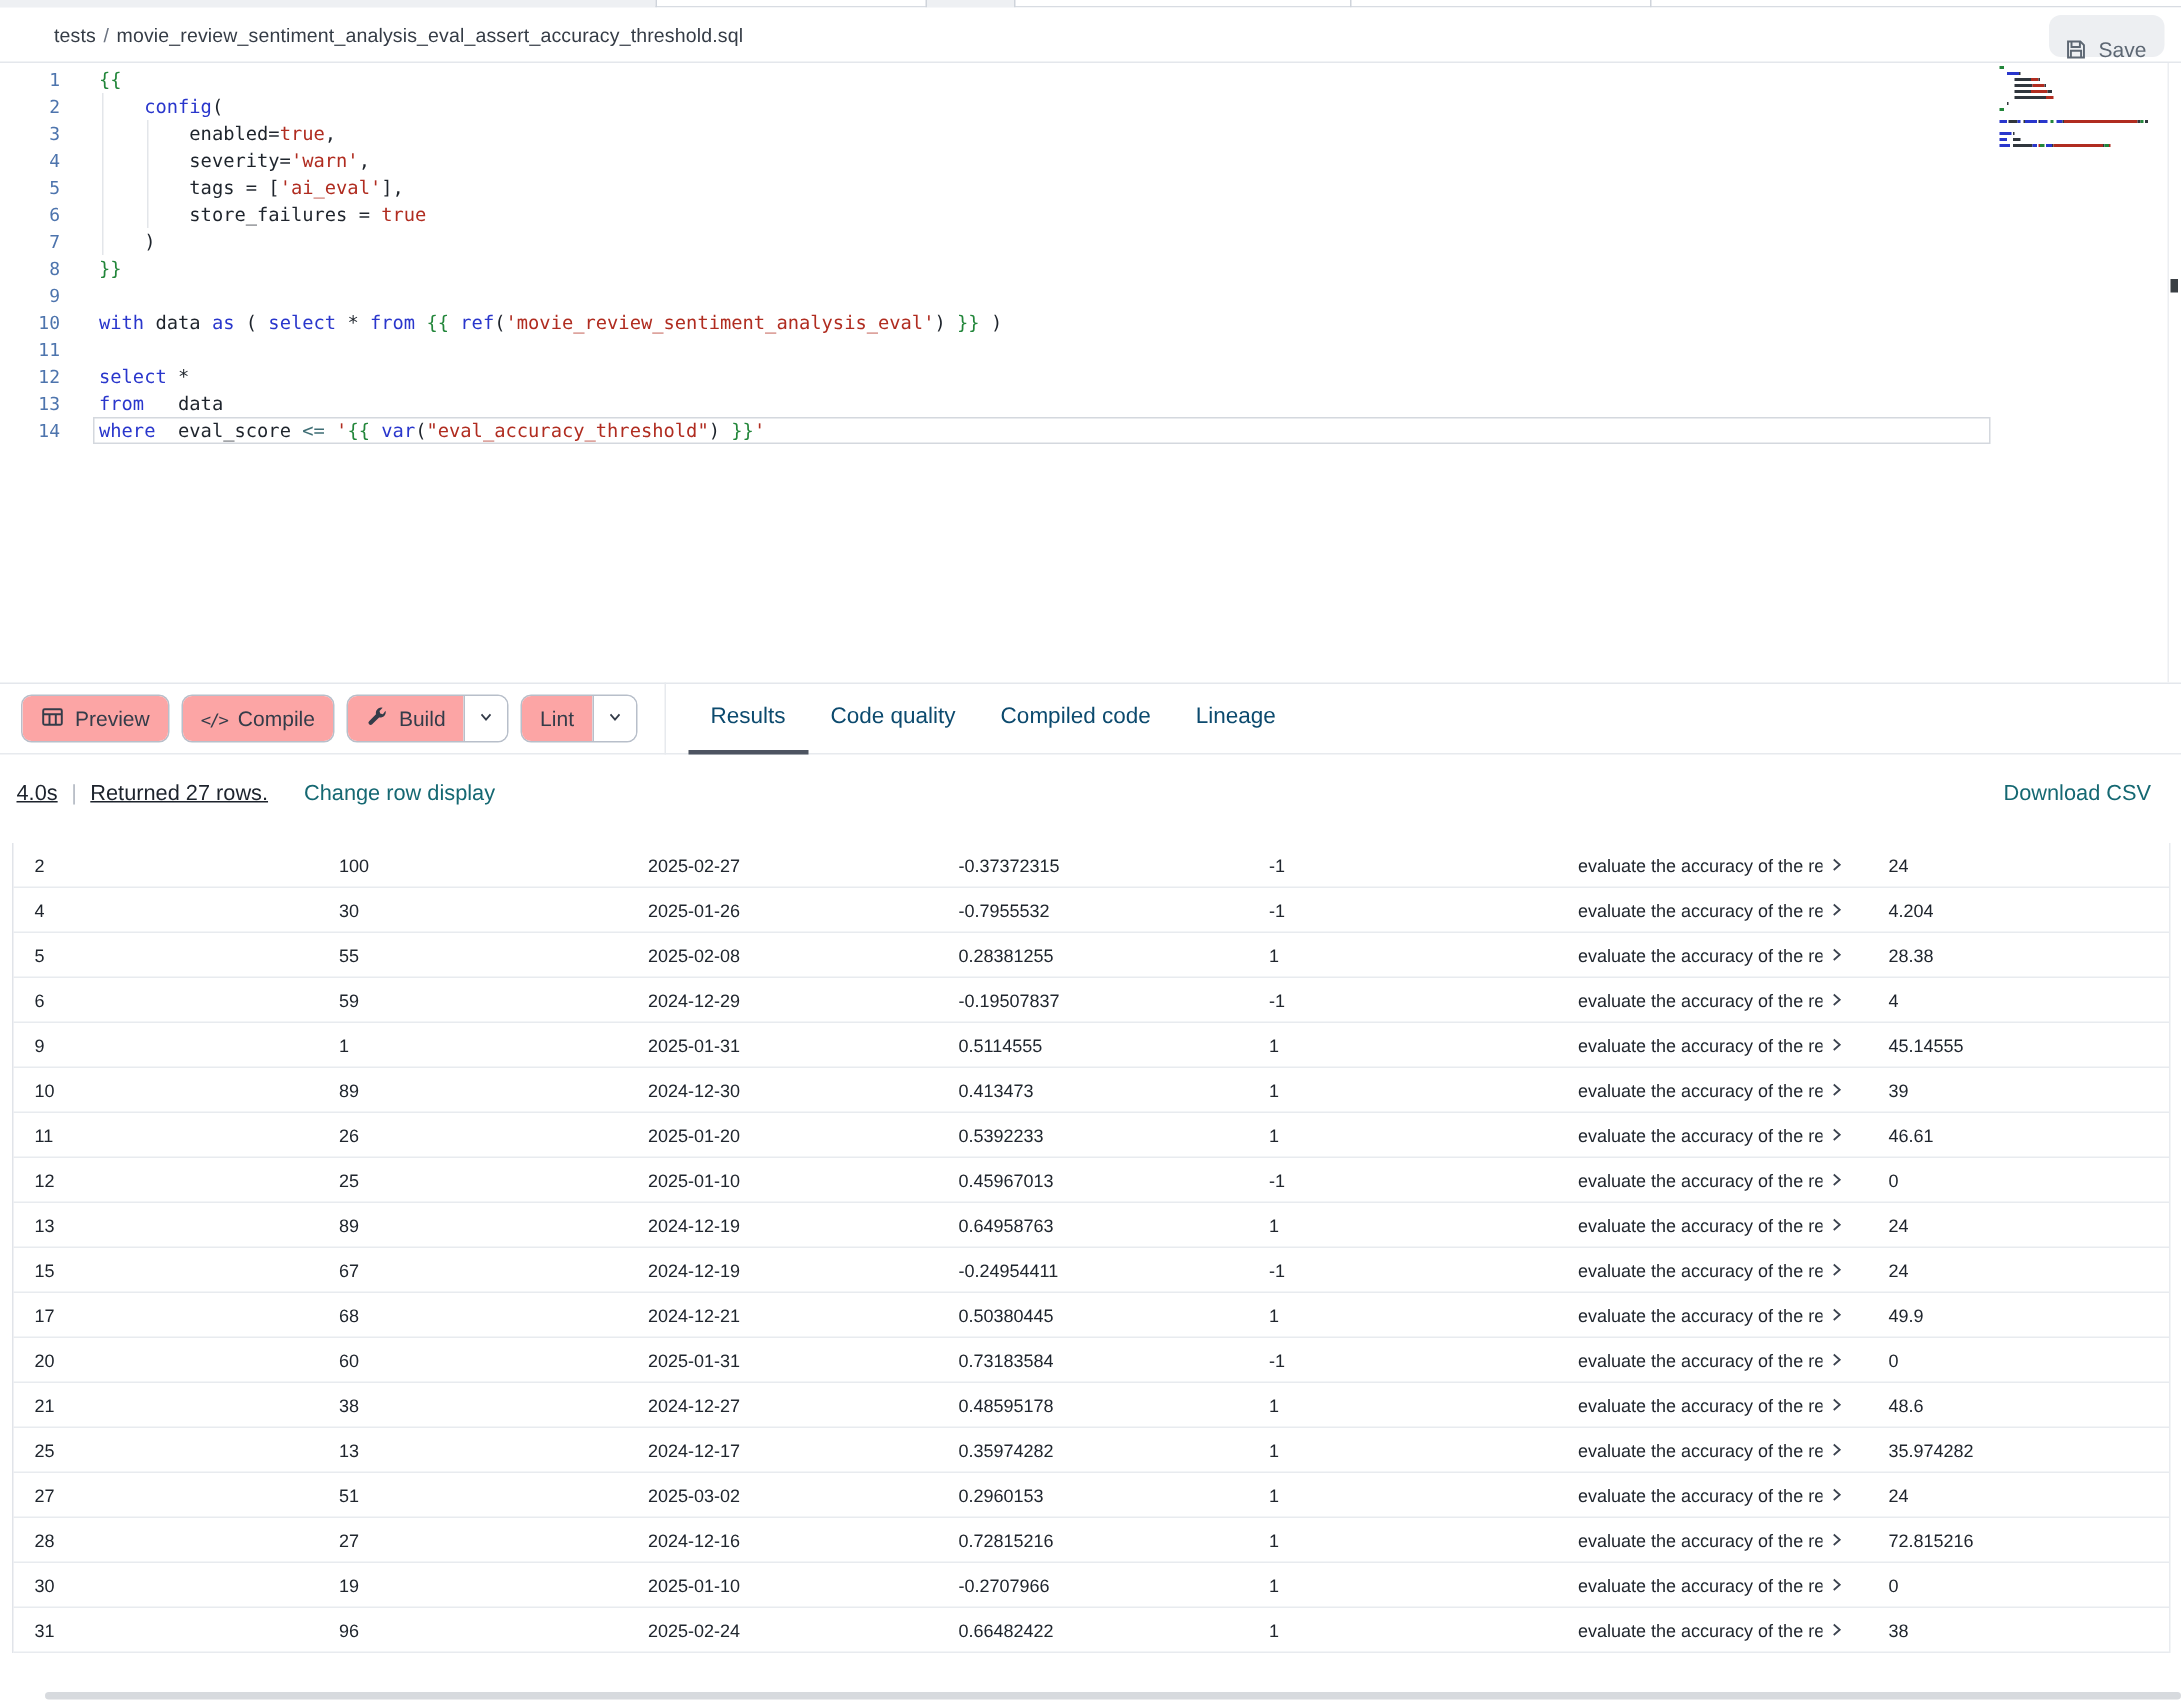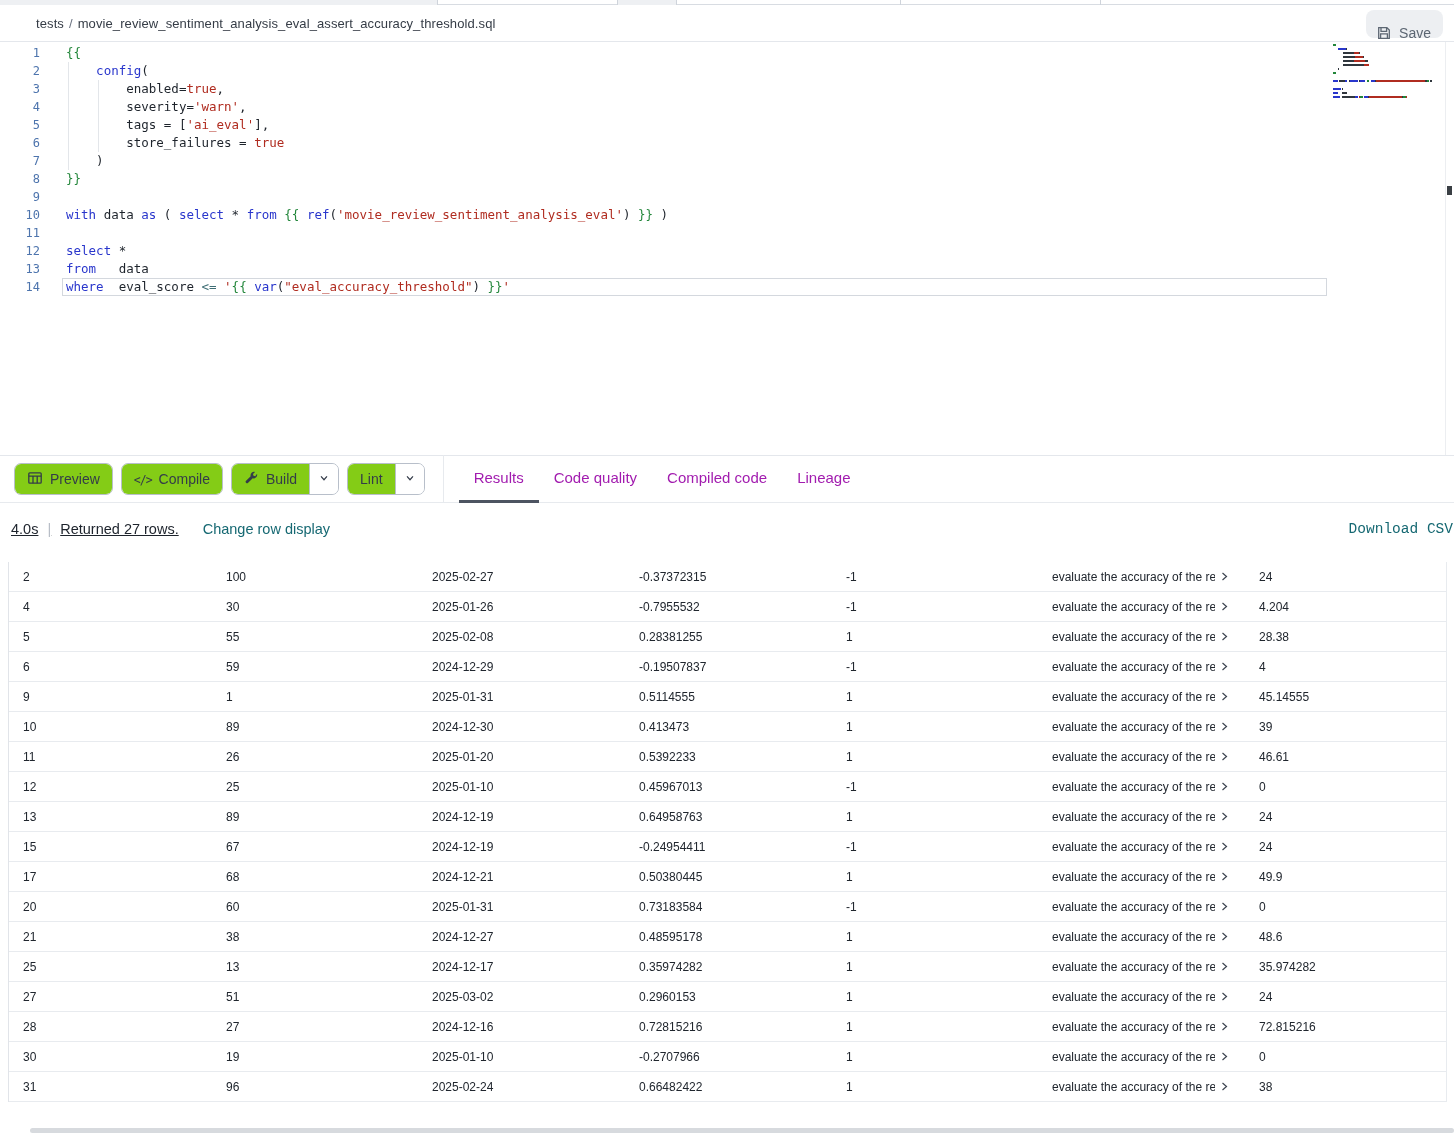--- a/index.html
+++ b/index.html
@@ -48,38 +48,38 @@
   .vscroll-mark { position:absolute; left:1447px; top:144px; width:5px; height:9px; background:#3a3f44; }
 
   
   .toolbar { position:absolute; left:0; top:455px; width:1454px; height:48px; background:#fff;
              border-top:1px solid #e4e7ec; border-bottom:1px solid #e7eaee;
              display:flex; align-items:center; }
   .btn-group { display:flex; align-items:center; gap:8px; padding-left:14px; }
   .ide-btn { display:flex; align-items:stretch; height:32px; border:1px solid #b8bfca; border-radius:7px;
              background:#fff; overflow:hidden; }
   .ide-btn .main { display:flex; align-items:center; gap:7px; padding:0 12px; font-size:14px;
-                   color:#343c49; cursor:pointer; background:#84cc16; border:none; font-family:inherit; }
+                   color:#343c49; cursor:pointer; background:#fca5a5; border:none; font-family:inherit; }
   .ide-btn .caret { display:flex; align-items:center; justify-content:center; width:29px;
                     border-left:1px solid #b8bfca; cursor:pointer; background:#fff; border-top:none;border-right:none;border-bottom:none; }
   .icon-text { font-family:"DejaVu Sans Mono",monospace; font-size:11.5px; color:#343c49; letter-spacing:-1px; }
   .tb-div { width:1px; height:48px; background:#e7eaee; margin-left:18px; }
   .tabs { display:flex; height:48px; margin-left:15px; }
-  .tab { display:flex; align-items:center; padding:0 15px; font-size:15px; color:#a21caf;
+  .tab { display:flex; align-items:center; padding:0 15px; font-size:15px; color:#0c4a6e;
          border-bottom:3px solid transparent; cursor:pointer; }
   .tab.active { border-bottom-color:#4d5461; }
 
   
   .status-row { position:absolute; left:0; top:504px; width:1454px; height:49px;
                 display:flex; align-items:center; font-size:14.5px; color:#1d232c; }
   .status-left { display:flex; align-items:center; margin-left:11px; gap:9px;text-decoration:underline; }
   .status-pipe { color:#b7bdc6; }
   .link { color:#156872; cursor:pointer; }
   .change-link { margin-left:24px; }
-  .download-link { position:absolute; right:1px;font-family:Liberation Mono, monospace; }
+  .download-link { position:absolute; right:20px; }
 
   
   .rtable { position:absolute; left:8px; top:562px; width:1439px; background:#fff;
             border-left:1px solid #e1e4e9; border-right:1px solid #e8ebef; }
   .trow { display:grid; grid-template-columns:203px 206px 207px 207px 206px 207px 1fr; align-items:center; }
   .thead { height:28px; background:#f3f4f6; border-top:1px solid #e1e4e9; border-bottom:1px solid #e1e4e9; }
   .thead .cell { font-size:11px; font-weight:bold; color:#6e7988; letter-spacing:.3px; }
   .tbody-row { height:30px; border-bottom:1px solid #e8ebef; }
   .cell { padding-left:14px; font-size:12px; color:#20262e; white-space:nowrap; overflow:hidden; }
   .prompt-cell { display:flex; align-items:center; gap:5px; }

